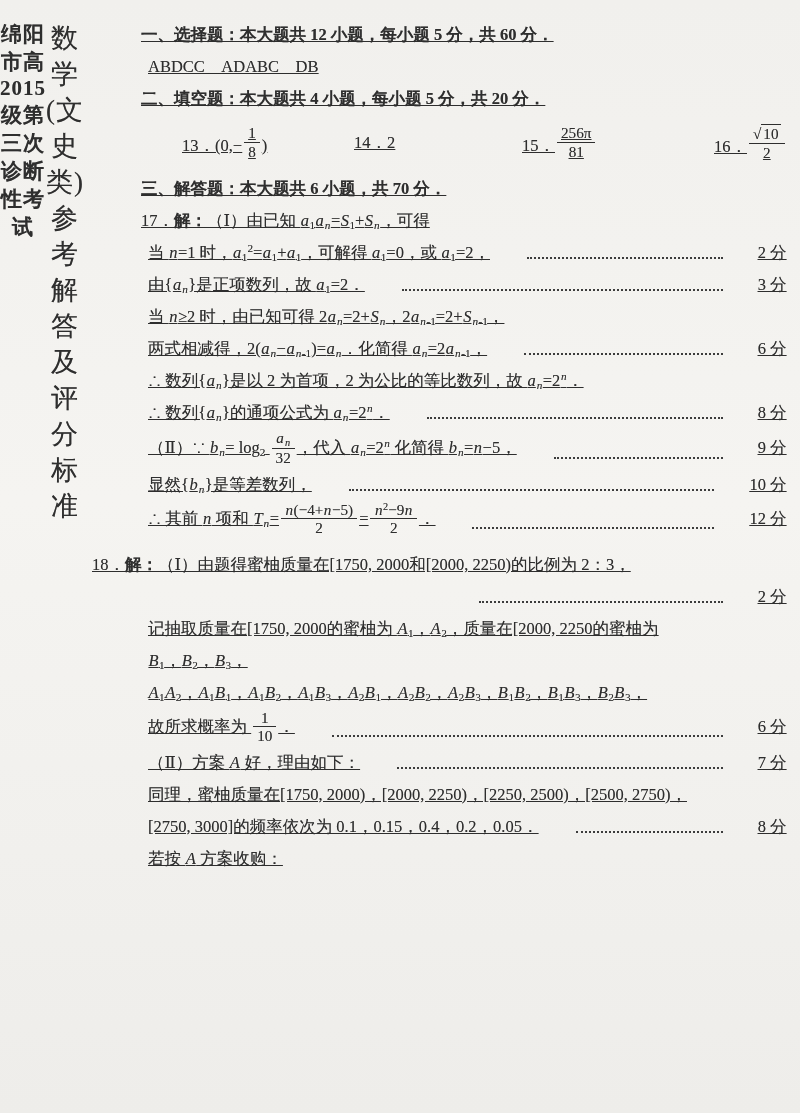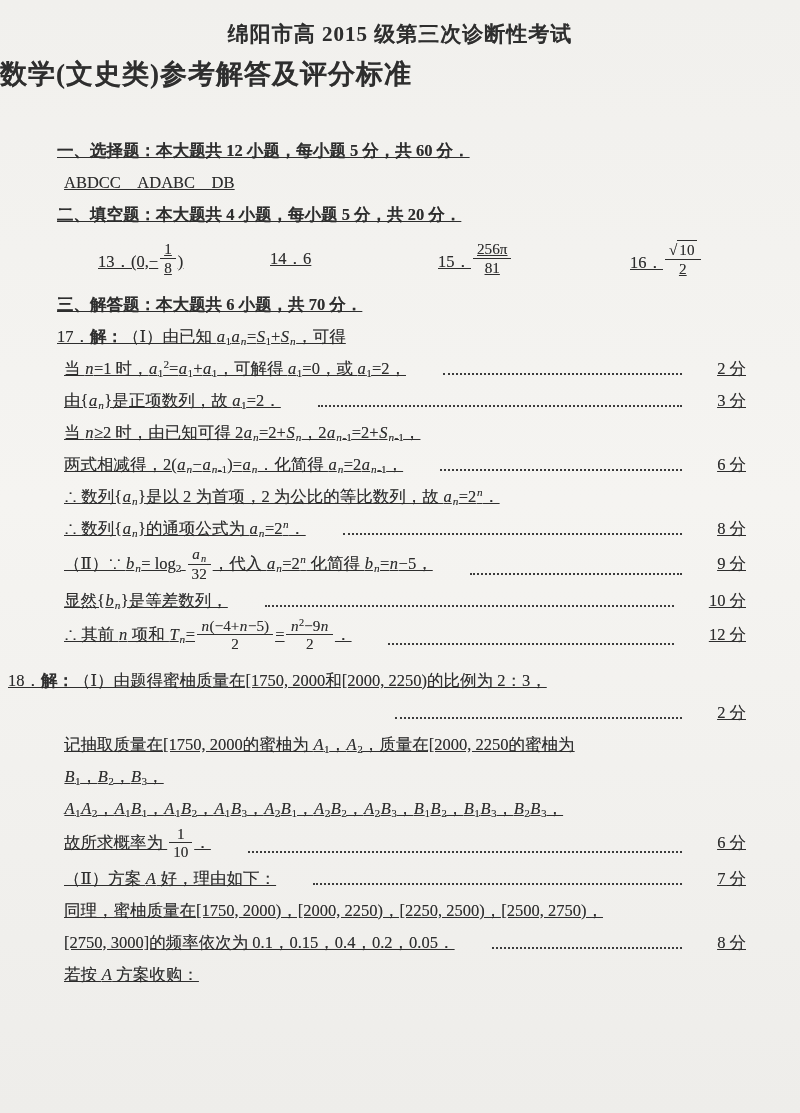--- a/index.html
+++ b/index.html
@@ -1,27 +1,27 @@
 <!DOCTYPE html>
 <html><head>
 <meta charset="utf-8">
 <style>
   html,body{margin:0;padding:0;}
   body{width:800px;height:1113px;background:#d8d6d3;}
   .page{
     width:800px;height:1113px;box-sizing:border-box;
     background:linear-gradient(180deg,#f1f0ed 0%,#f5f4f1 45%,#eeedea 100%);
-    display:flex;flex-direction:column;
+    display:flex;flex-direction:row;
     font-family:"Liberation Serif","DejaVu Serif",serif;
     color:#2e2e2e;font-size:16.5px;
     padding-top:20px;
     text-shadow:0 0 0.5px rgba(40,40,40,0.45);
   }
   .title{font-size:21px;font-weight:bold;text-align:center;margin-bottom:8px;letter-spacing:1px;}
-  .title2{font-size:27px;font-weight:bold;text-align:left;margin-bottom:44px;letter-spacing:1px;}
+  .title2{font-size:27px;font-weight:normal;text-align:center;margin-bottom:44px;letter-spacing:1px;}
   .line{padding-left:57px;padding-right:54px;min-height:30px;line-height:30px;margin-bottom:2px;white-space:nowrap;text-decoration:underline;}
   .ind1{padding-left:64px;}
   .sec{font-weight:bold;}
   .bold{font-weight:bold;}
   .dl{display:flex;align-items:baseline;gap:32px;}
   .dl .tx{white-space:nowrap;}
   .dots{flex:1 1 auto;min-width:18px;border-bottom:2.4px dotted #3c3c3c;align-self:flex-end;margin:0 3px 9px 5px;}
   .score{white-space:nowrap;}
   .row{display:flex;align-items:center;padding-left:98px;min-height:54px;margin-bottom:4px;}
   .cell{display:inline-flex;align-items:flex-end;white-space:nowrap;}
@@ -44,21 +44,21 @@
   <div class="title2">数学(文史类)参考解答及评分标准</div>
   <div id="doc-body">
       <div class="line sec"><span class="tx"><span class="bold">一、选择题：</span><span class="bold">本大题共 12 小题，每小题 5 分，共 60 分．</span></span></div>
       <div class="line ind1"><span class="tx"><span>ABDCC　ADABC　DB</span></span></div>
       <div class="line sec"><span class="tx"><span class="bold">二、填空题：</span><span class="bold">本大题共 4 小题，每小题 5 分，共 20 分．</span></span></div>
       <div class="line row">
         <span class="cell" style="width: 172px;">13．(0,−<span class="frac">
             <span class="num">1</span>
             <span class="den">8</span>
           </span>)</span>
-        <span class="cell" style="width: 168px;">14．6</span>
+        <span class="cell" style="width: 168px;">14．2</span>
         <span class="cell" style="width: 192px;">15．<span class="frac">
             <span class="num">256π</span>
             <span class="den">81</span>
           </span></span>
         <span class="cell">16．<span class="frac">
             <span class="num"><span class="sqrt">
                 <span class="rsign">√</span>
                 <span class="rad">10</span>
               </span></span>
             <span class="den">2</span>

